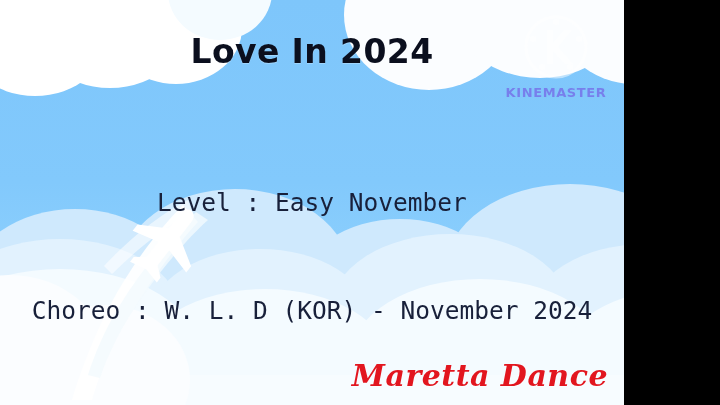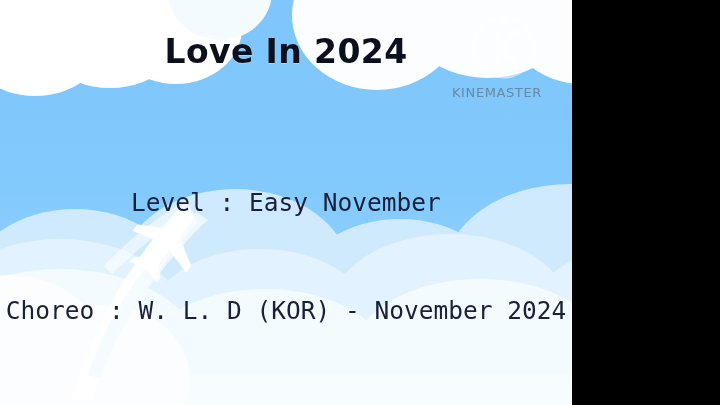--- a/index.html
+++ b/index.html
@@ -2,21 +2,21 @@
 <html><head>
 <meta charset="utf-8">
 <style>
   html, body {
     margin: 0;
     padding: 0;
     background: #000;
   }
   #stage {
     position: relative;
-    width: 572px;
+    width: 624px;
     height: 405px;
     overflow: hidden;
     background: #7fc8fc;
     font-family: "DejaVu Sans", sans-serif;
     user-select: none;
   }
 
   
   .sky {
     position: absolute;
@@ -146,25 +146,26 @@
     width: 104px;
     height: 92px;
     opacity: 0.55;
     pointer-events: none;
   }
   .wm-logo { position: absolute; left: 50%; top: 0; transform: translateX(-50%); }
   .wm-text {
     position: absolute;
     left: 0; right: 0;
     bottom: 4px;
+    text-align: center;
     font-family: "DejaVu Sans", sans-serif;
-    font-weight: normal;
+    font-weight: bold;
     font-size: 13px;
     letter-spacing: 0.6px;
-    color: #404040;
+    color: #6d28d9;
     opacity: 0.82;
     text-shadow: 0 0 2px rgba(140,190,230,0.6);
   }
 </style>
 </head>
 <body>
 
 <div id="stage">
 
   <div class="sky"></div>
@@ -227,20 +228,21 @@
 
   <div class="title">Love In 2024</div>
 
   <div class="body-lines">
     <span class="line">Level : Easy November</span>
     <span class="line">Choreo : W. L. D (KOR) - November 2024</span>
     
     
   </div>
 
+  <div class="signature">Maretta Dance</div>
 
   <div class="watermark">
     <svg class="wm-logo" width="70" height="70" viewBox="0 0 70 70" xmlns="http://www.w3.org/2000/svg">
       <circle cx="35" cy="35" r="30" fill="none" stroke="#ffffff" stroke-width="3" opacity="0.9"></circle>
       <circle cx="35" cy="10" r="3.2" fill="#ffffff" opacity="0.9"></circle>
       <circle cx="58" cy="27" r="3.2" fill="#ffffff" opacity="0.9"></circle>
       <circle cx="49" cy="55" r="3.2" fill="#ffffff" opacity="0.9"></circle>
       <circle cx="21" cy="55" r="3.2" fill="#ffffff" opacity="0.9"></circle>
       <circle cx="12" cy="27" r="3.2" fill="#ffffff" opacity="0.9"></circle>
       <path d="M26,18 L26,52 L32,52 L32,39 L44,52 L52,52 L37,35 L51,18 L43,18 L32,31 L32,18 Z" fill="#ffffff" opacity="0.92"></path>

